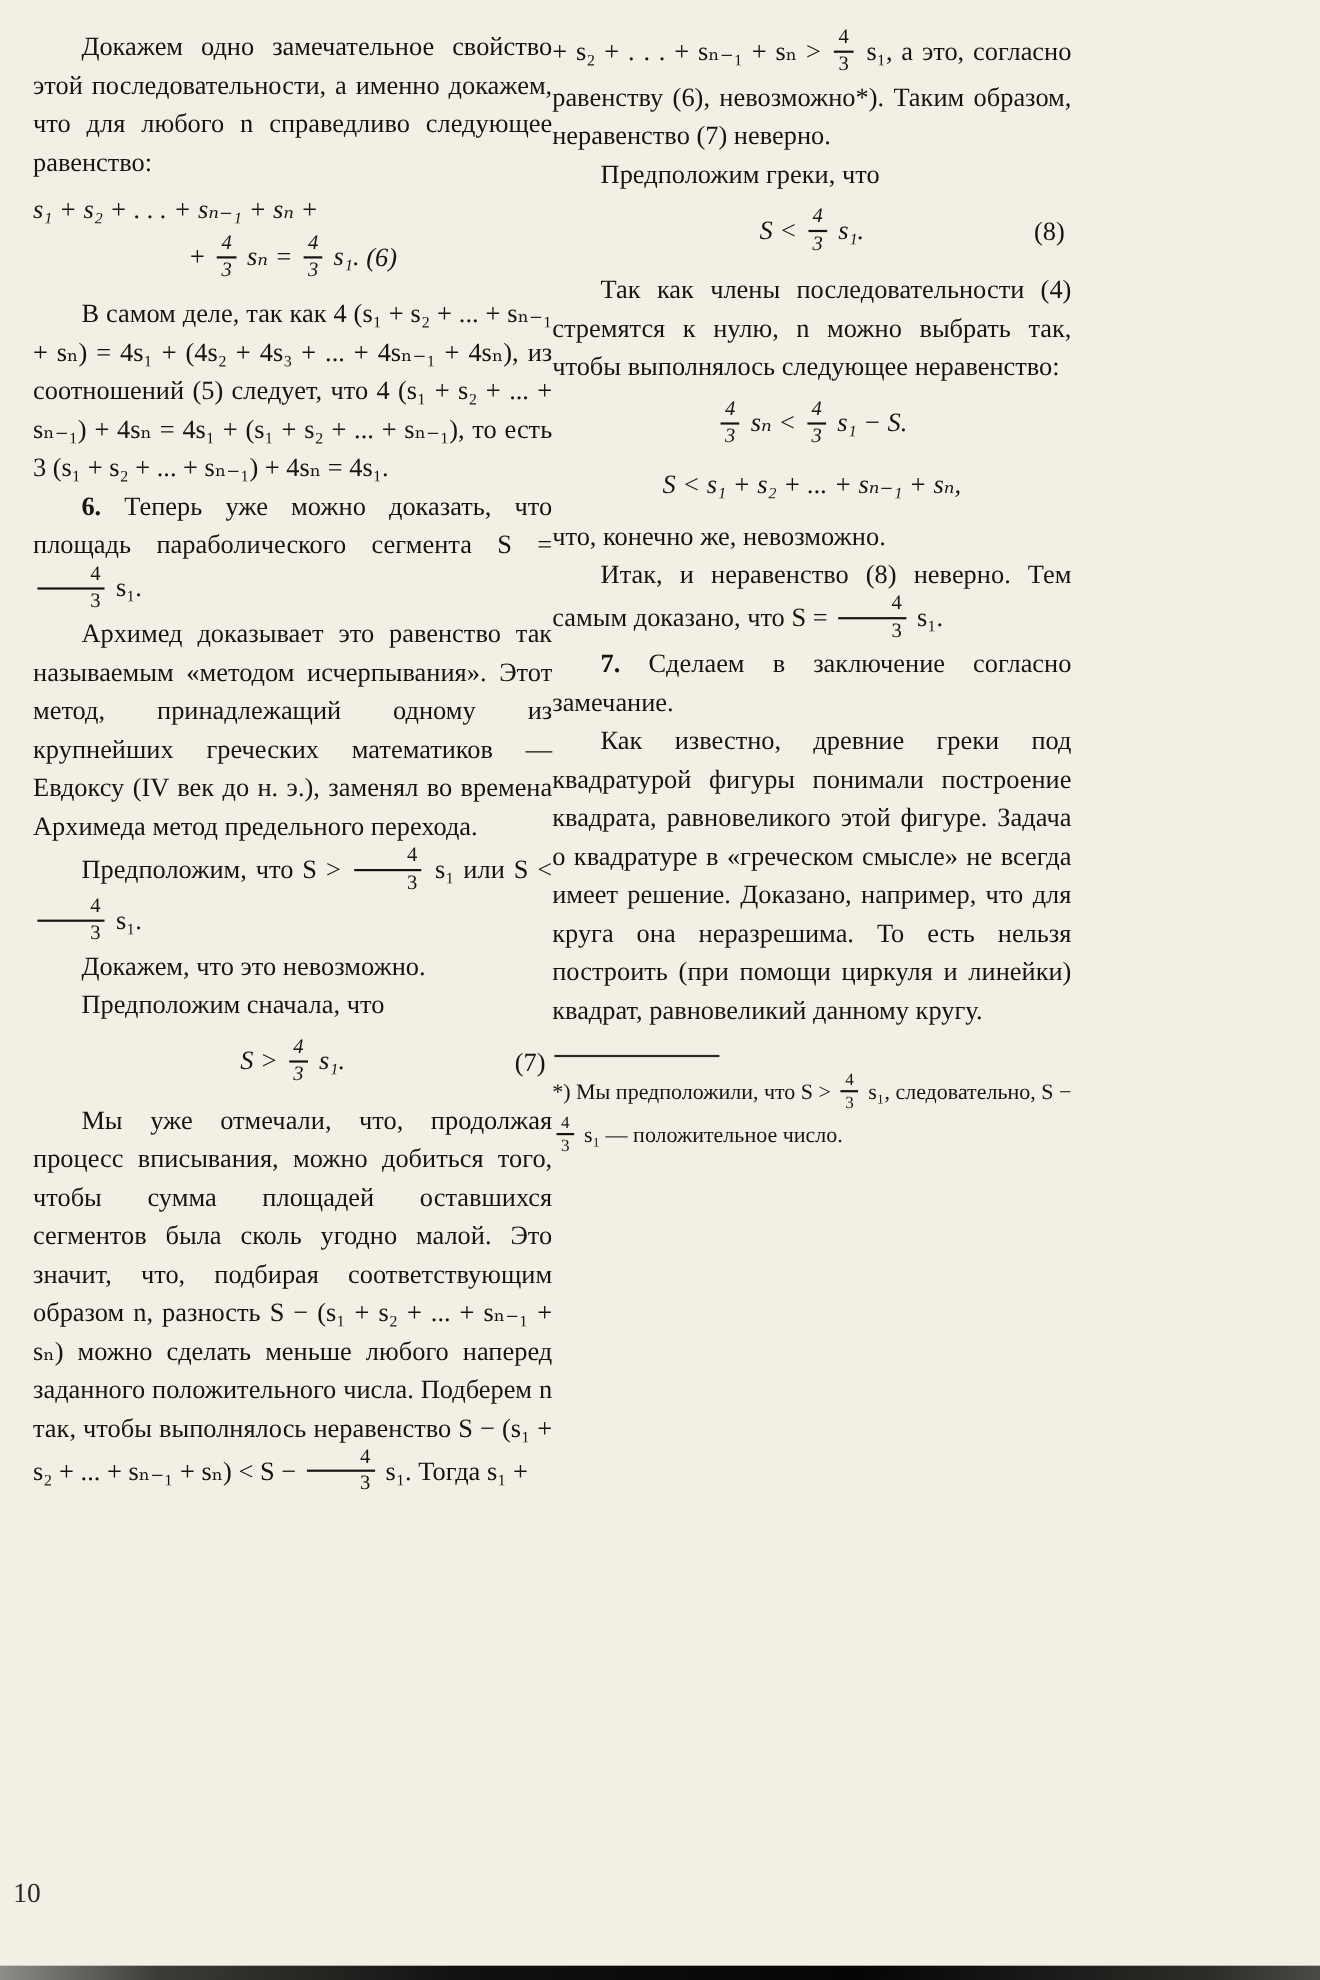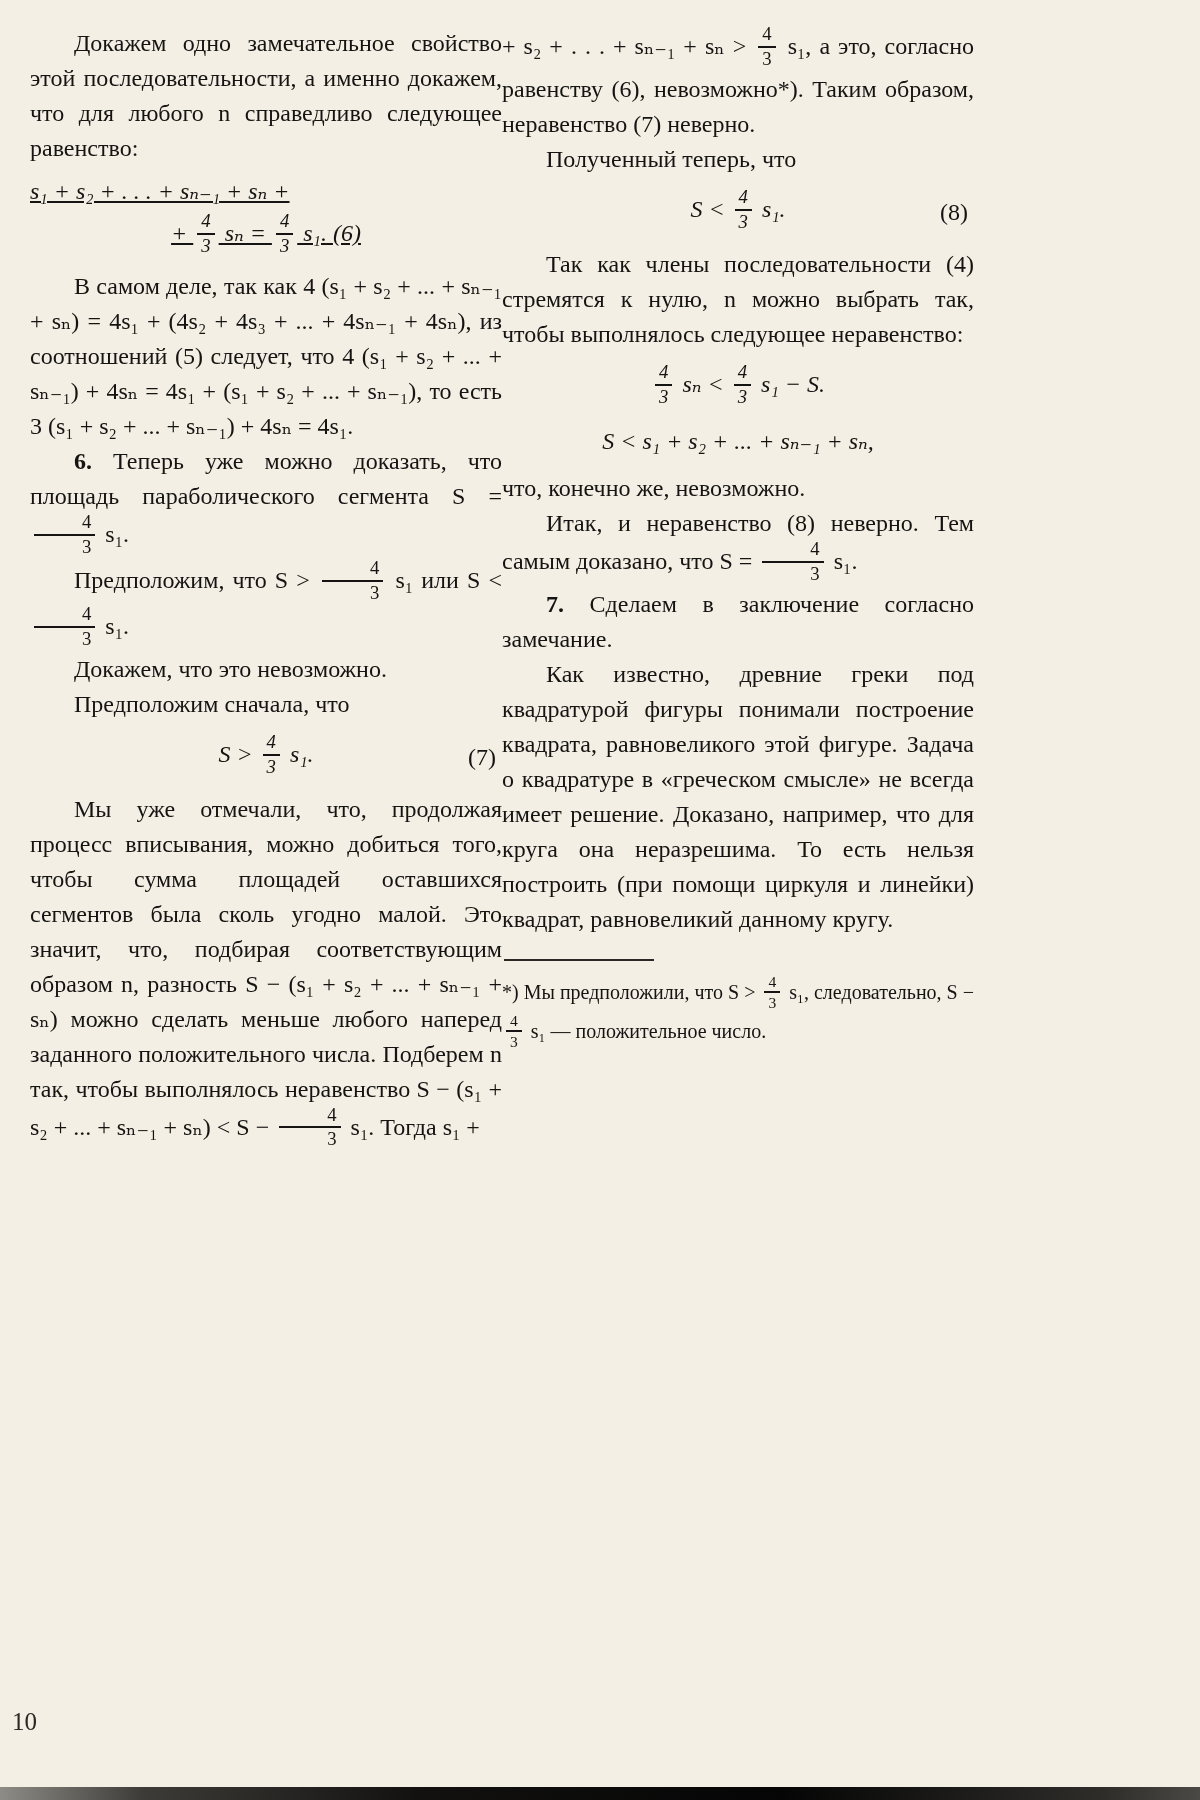--- a/index.html
+++ b/index.html
@@ -30,21 +30,21 @@
     position:relative;
     text-align:center;
     margin:10px 0;
     padding:2px 0;
   }
   .formula .eqtag {
     position:absolute; right:6px; top:50%;
     transform:translateY(-50%);
     font-style:normal;
   }
-  .formula-block { margin:8px 0 10px 0;text-decoration:underline; }
+  .formula-block { margin:8px 0 10px 0; }
   .f6line.first { text-align:left; }
   .f6line.second { position:relative; text-align:center; margin-top:4px; }
   .frac {
     display:inline-block;
     vertical-align:middle;
     text-align:center;
     font-size:0.78em;
     line-height:1.12;
     margin:0 4px;
     position:relative; top:-2px;
@@ -87,39 +87,40 @@
           <span class="math">+ <span class="frac"><span class="num">4</span><span class="den">3</span></span> sₙ = <span class="frac"><span class="num">4</span><span class="den">3</span></span> s₁.</span>
           <span class="eqtag">(6)</span>
         </div>
       </div>
 
       <p class="body indent">В самом деле, так как 4 (s₁ + s₂ + ... + sₙ₋₁ + sₙ) = 4s₁ + (4s₂ + 4s₃ + ... + 4sₙ₋₁ + 4sₙ), из соотношений (5) следует, что 4 (s₁ + s₂ + ... + sₙ₋₁) + 4sₙ = 4s₁ + (s₁ + s₂ + ... + sₙ₋₁), то есть 3 (s₁ + s₂ + ... + sₙ₋₁) + 4sₙ = 4s₁.</p>
 
 
       <p class="body indent"><span class="bold">6.</span> <span>Теперь уже можно доказать, что площадь параболического сегмента S = <span class="frac"><span class="num">4</span><span class="den">3</span></span> s₁.</span></p>
 
+      <p class="body indent">Архимед доказывает это равенство так называемым «методом исчерпывания». Этот метод, принадлежащий одному из крупнейших греческих математиков — Евдоксу (IV век до н. э.), заменял во времена Архимеда метод предельного перехода.</p>
 
       <p class="body indent">Предположим, что S &gt; <span class="frac"><span class="num">4</span><span class="den">3</span></span> s₁ или S &lt; <span class="frac"><span class="num">4</span><span class="den">3</span></span> s₁.</p>
 
       <p class="body indent">Докажем, что это невозможно.</p>
 
       <p class="body indent">Предположим сначала, что</p>
 
       <div class="formula">
         <span class="math">S &gt; <span class="frac"><span class="num">4</span><span class="den">3</span></span> s₁.</span>
         <span class="eqtag">(7)</span>
       </div>
 
       <p class="body indent">Мы уже отмечали, что, продолжая процесс вписывания, можно добиться того, чтобы сумма площадей оставшихся сегментов была сколь угодно малой. Это значит, что, подбирая соответствующим образом n, разность S − (s₁ + s₂ + ... + sₙ₋₁ + sₙ) можно сделать меньше любого наперед заданного положительного числа. Подберем n так, чтобы выполнялось неравенство S − (s₁ + s₂ + ... + sₙ₋₁ + sₙ) &lt; S − <span class="frac"><span class="num">4</span><span class="den">3</span></span> s₁. Тогда s₁ +</p>
     </div>
 
     <div class="col">
       <p class="body">+ s₂ + . . . + sₙ₋₁ + sₙ &gt; <span class="frac"><span class="num">4</span><span class="den">3</span></span> s₁,  а это, согласно равенству (6), невозможно*). Таким образом, неравенство (7) неверно.</p>
 
-      <p class="body indent">Полученный теперь, что</p>
+      <p class="body indent">Предположим греки, что</p>
 
       <div class="formula">
         <span class="math">S &lt; <span class="frac"><span class="num">4</span><span class="den">3</span></span> s₁.</span>
         <span class="eqtag">(8)</span>
       </div>
 
       <p class="body indent">Так как члены последовательности (4) стремятся к нулю, n можно выбрать так, чтобы выполнялось следующее неравенство:</p>
 
       <div class="formula">
         <span class="math"><span class="frac"><span class="num">4</span><span class="den">3</span></span> sₙ &lt; <span class="frac"><span class="num">4</span><span class="den">3</span></span> s₁ − S.</span>

